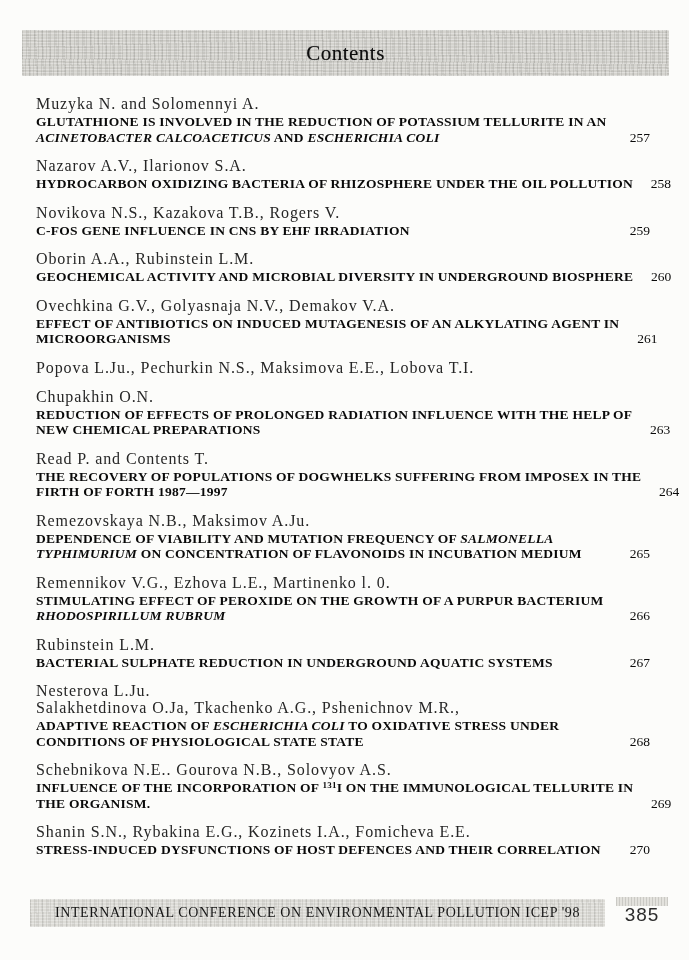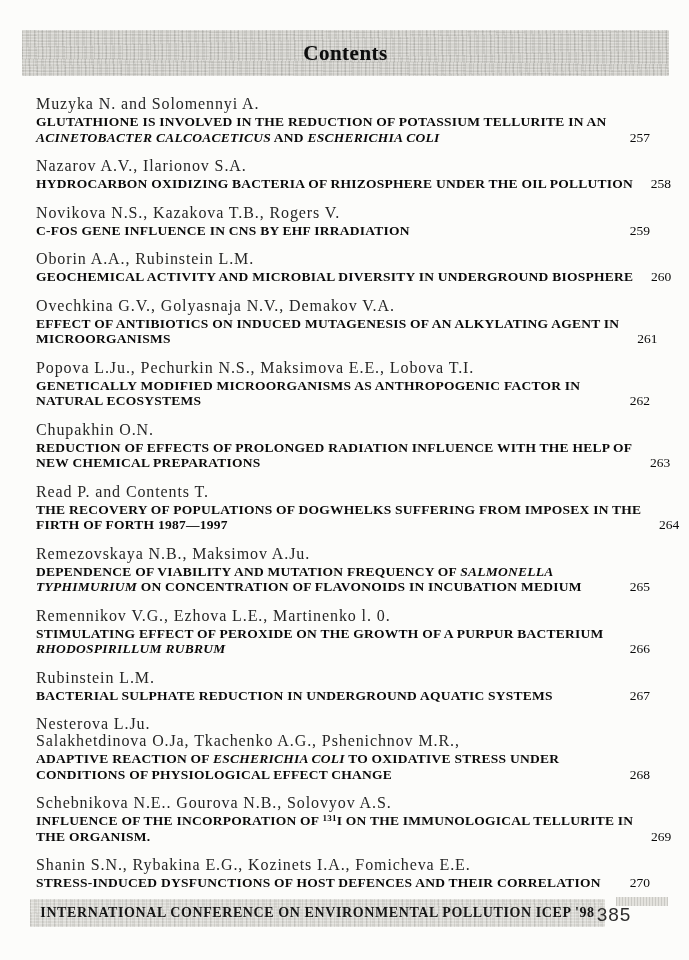--- a/index.html
+++ b/index.html
@@ -28,21 +28,21 @@
       repeating-linear-gradient(0deg, rgba(255,255,255,.30) 0 1px, transparent 1px 3px),
       repeating-linear-gradient(87deg, rgba(60,60,55,.09) 0 2px, transparent 2px 7px),
       repeating-linear-gradient(2deg, rgba(90,90,85,.07) 0 1px, transparent 1px 5px);
     display: flex;
     align-items: center;
     justify-content: center;
     border-radius: 1px;
   }
   .contents-title {
     font-size: 21px;
-    font-weight: bold;
+    font-weight: normal;
     letter-spacing: 0.5px;
     color: #0d0d0d;
     text-shadow: 0 0 1px rgba(0,0,0,.35);
   }
   
   .toc {
     position: absolute;
     left: 36px;
     top: 95px;
     width: 616px;
@@ -98,36 +98,36 @@
       repeating-linear-gradient(91deg, rgba(75,75,70,.11) 0 1px, transparent 1px 4px),
       repeating-linear-gradient(0deg, rgba(255,255,255,.30) 0 1px, transparent 1px 3px),
       repeating-linear-gradient(88deg, rgba(60,60,55,.08) 0 2px, transparent 2px 6px);
     display: flex;
     align-items: center;
     justify-content: center;
     border-radius: 1px;
   }
   .footer-conference {
     font-size: 14px;
-    font-weight: bold;
+    font-weight: normal;
     letter-spacing: 0.6px;
     color: #151515;
   }
   .folio-patch {
     position: absolute;
     left: 616px;
     top: 897px;
     width: 52px;
     height: 9px;
     background-color: #e3e2dd;
     background-image: repeating-linear-gradient(90deg, rgba(90,90,85,.18) 0 1px, transparent 1px 3px);
   }
   .folio {
     position: absolute;
-    left: 584px;
+    left: 612px;
     top: 904px;
     width: 60px;
     text-align: center;
     font-family: "Liberation Sans", "DejaVu Sans", sans-serif;
     font-size: 19px;
     color: #2c2c2c;
     letter-spacing: 1px;
   }
 </style>
 </head>
@@ -199,27 +199,20 @@
             <div class="title-line"><span>MICROORGANISMS</span></div>
           </div>
       <div class="entry-page">261</div>
     </div>
   </div>
 
   <div class="entry">
     <div class="entry-authors">
           <div class="author-line">Popova L.Ju., Pechurkin N.S., Maksimova E.E., Lobova T.I.</div>
         </div>
-    <div class="entry-body">
-      <div class="entry-title">
-            <div class="title-line"><span>GENETICALLY MODIFIED MICROORGANISMS AS ANTHROPOGENIC FACTOR IN</span></div>
-            <div class="title-line"><span>NATURAL ECOSYSTEMS</span></div>
-          </div>
-      <div class="entry-page">262</div>
-    </div>
   </div>
 
   <div class="entry">
     <div class="entry-authors">
           <div class="author-line">Chupakhin O.N.</div>
         </div>
     <div class="entry-body">
       <div class="entry-title">
             <div class="title-line"><span>REDUCTION OF EFFECTS OF PROLONGED RADIATION INFLUENCE WITH THE HELP OF</span></div>
             <div class="title-line"><span>NEW CHEMICAL PREPARATIONS</span></div>
@@ -280,21 +273,21 @@
   </div>
 
   <div class="entry">
     <div class="entry-authors">
           <div class="author-line">Nesterova L.Ju.</div>
           <div class="author-line">Salakhetdinova O.Ja,  Tkachenko A.G.,  Pshenichnov M.R.,</div>
         </div>
     <div class="entry-body">
       <div class="entry-title">
             <div class="title-line"><span>ADAPTIVE REACTION OF </span><span class="it">ESCHERICHIA COLI</span><span> TO OXIDATIVE STRESS UNDER</span></div>
-            <div class="title-line"><span>CONDITIONS OF PHYSIOLOGICAL EFFECT CHANGE</span></div>
+            <div class="title-line"><span>CONDITIONS OF PHYSIOLOGICAL STATE STATE</span></div>
           </div>
       <div class="entry-page">268</div>
     </div>
   </div>
 
   <div class="entry">
     <div class="entry-authors">
           <div class="author-line">Schebnikova N.E.. Gourova N.B., Solovyov A.S.</div>
         </div>
     <div class="entry-body">

